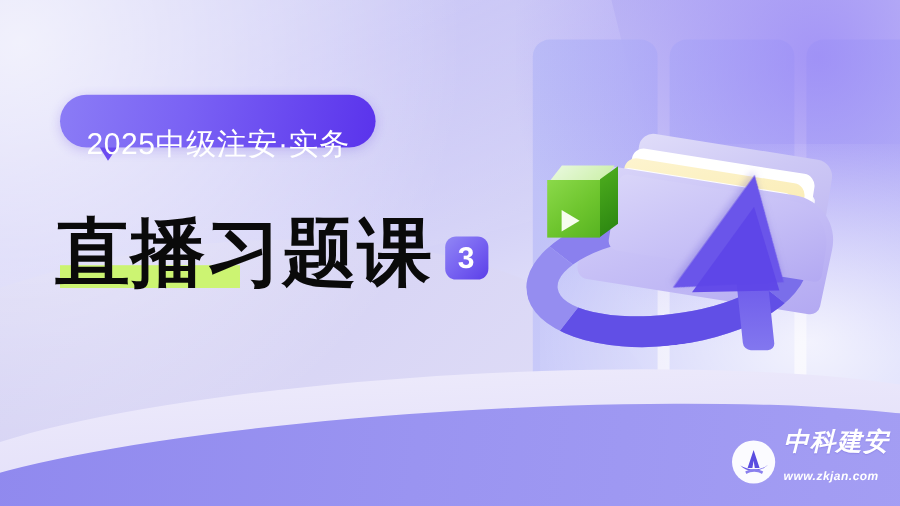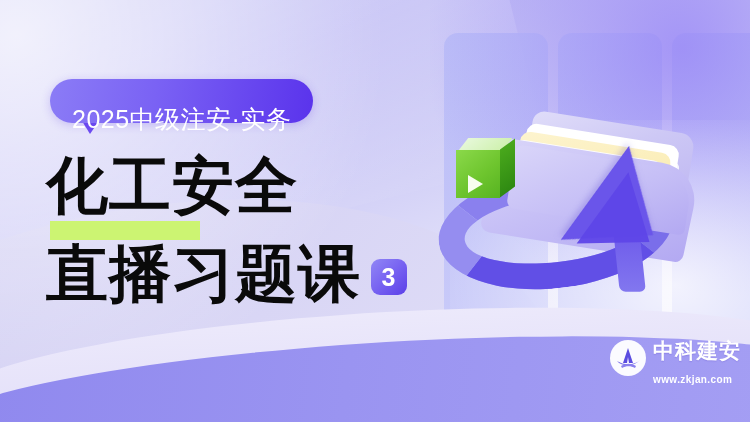--- a/index.html
+++ b/index.html
@@ -232,22 +232,22 @@
   .cube-play{
     position:absolute; left:12px; top:25px;
     width:0; height:0;
     border-top:9px solid transparent;
     border-bottom:9px solid transparent;
     border-left:15px solid #f7fdef;
   }
 
   
   .logo{
-    position:absolute; left:610px; top:340px;
-    display:flex; align-items:flex-start; gap:7px;
+    position:absolute; left:610px; top:358px;
+    display:flex; align-items:flex-end; gap:7px;font-style:italic;
   }
   .logo-mark{
     width:36px; height:36px; border-radius:50%;
     background:#fbfbff;
     display:flex; align-items:center; justify-content:center;
     flex:0 0 auto;
   }
   .logo-text{ display:flex; flex-direction:column; line-height:1; }
   .logo-cn{
     color:#fff; font-size:21px; font-weight:700; letter-spacing:1px;
@@ -305,21 +305,20 @@
     <div class="band-main"></div>
   </div>
 
   <div class="pill-tail"></div>
   <div class="pill">
     <span>2025中级注安·实务</span>
   </div>
 
   <div class="title-wrap">
     <div class="hl"></div>
-    <div class="title-l1">化工安全</div>
     <div class="title-l2">
       <span>直播习题课</span>
       <span class="num-badge">3</span>
     </div>
   </div>
 
   <div class="logo">
     <div class="logo-mark">
       <svg width="30" height="30" viewBox="0 0 30 30" aria-hidden="true">
         <path d="M15 5 L20 20 L16 20 L15 14 L14 20 L10 20 Z" fill="#5b4de0"></path>

